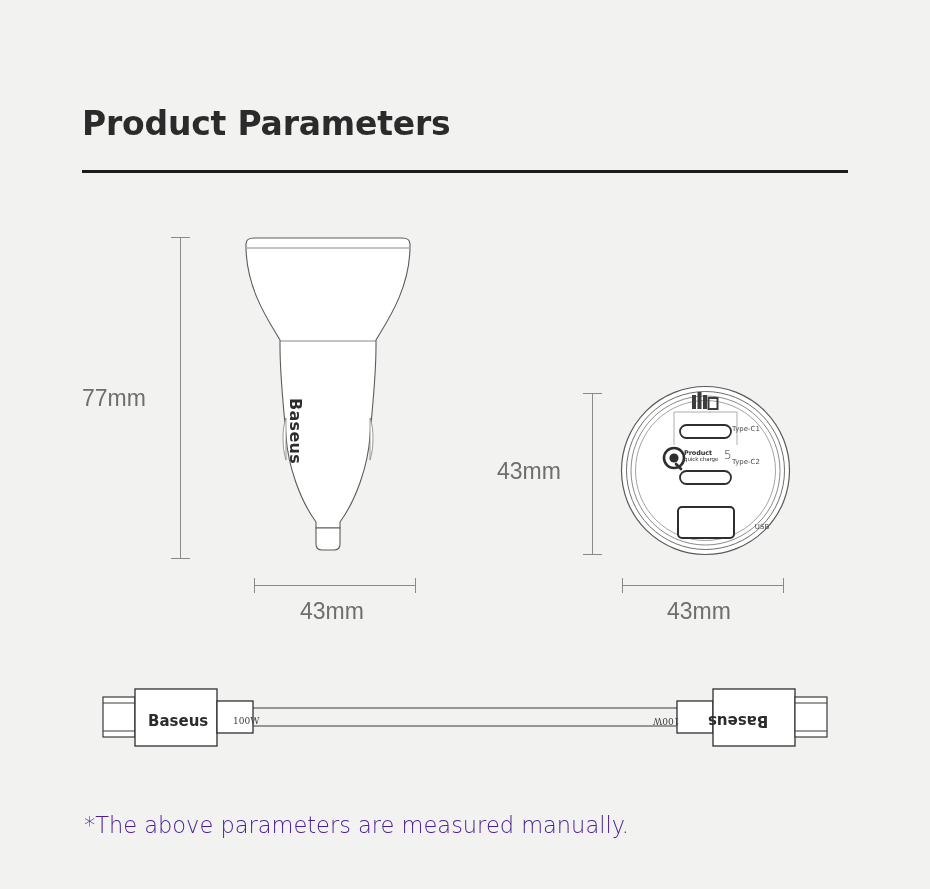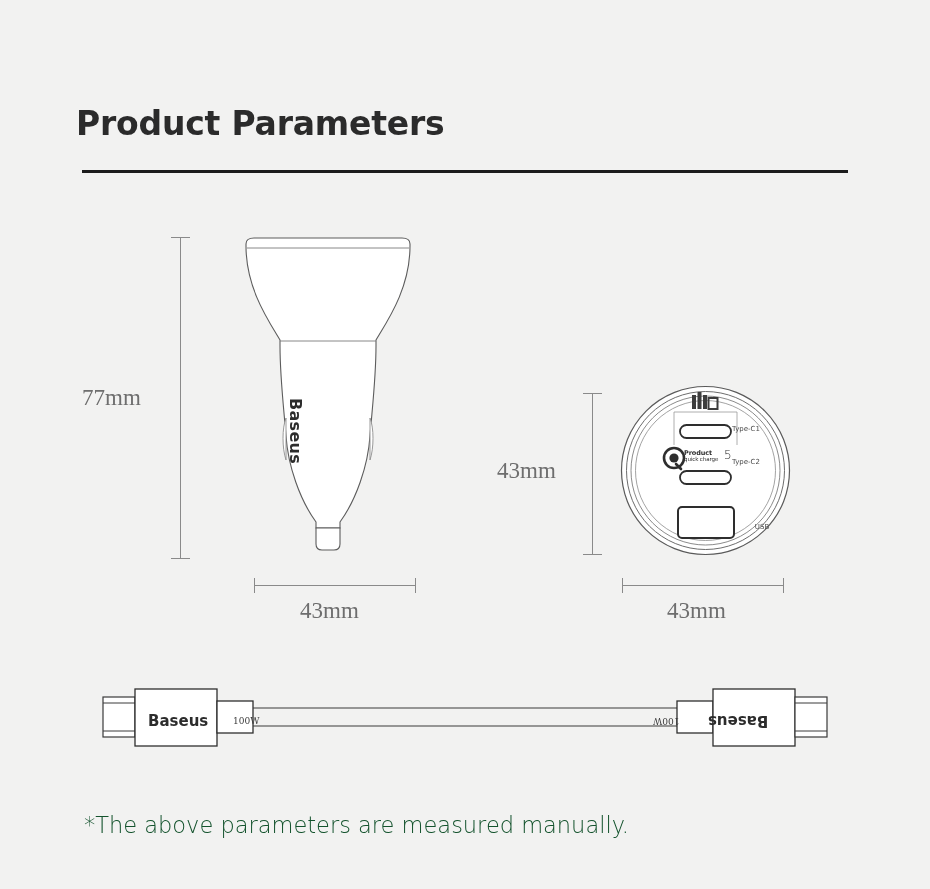--- a/index.html
+++ b/index.html
@@ -16,21 +16,21 @@
   }
 
   .page {
     position: absolute;
     inset: 0;
   }
 
   
   .header-title {
     position: absolute;
-    left: 76px;
+    left: 82px;
     top: 104px;
     font-size: 33px;
     font-weight: bold;
     color: #2b2b2b;
     letter-spacing: -0.2px;
     font-family: "DejaVu Sans", sans-serif;
     white-space: nowrap;
   }
   .header-rule {
     position: absolute;
@@ -73,21 +73,21 @@
     height: 15px;
     background: #8a8a8a;
   }
   .dim-h::before { left: 0; }
   .dim-h::after  { right: 0; }
 
   .dim-label {
     position: absolute;
     font-size: 23px;
     color: #6e6e6e;
-    font-family: Liberation Serif, serif;
+    font-family: Liberation Sans, sans-serif;
     font-weight: 300;
     white-space: nowrap;
   }
 
   
   #dim-v-height { left: 180px; top: 237px; height: 322px; }
   #label-77mm   { left: 82px;  top: 385px; }
 
   #dim-h-width-side { left: 254px; top: 585px; width: 162px; }
   #label-43mm-side  { left: 300px; top: 598px; }
@@ -178,21 +178,21 @@
     transform-origin: center center;
   }
 
   
   .footer-note {
     position: absolute;
     left: 84px;
     top: 808px;
     font-size: 22.5px;
     line-height: 34px;
-    color: #14532d;
+    color: #4c1d95;
     font-family: "DejaVu Sans", sans-serif;
     font-weight: 300;
   }
   .footer-note .line2 {
     display: block;
     padding-left: 16px;
   }
 </style>
 </head>
 <body>

